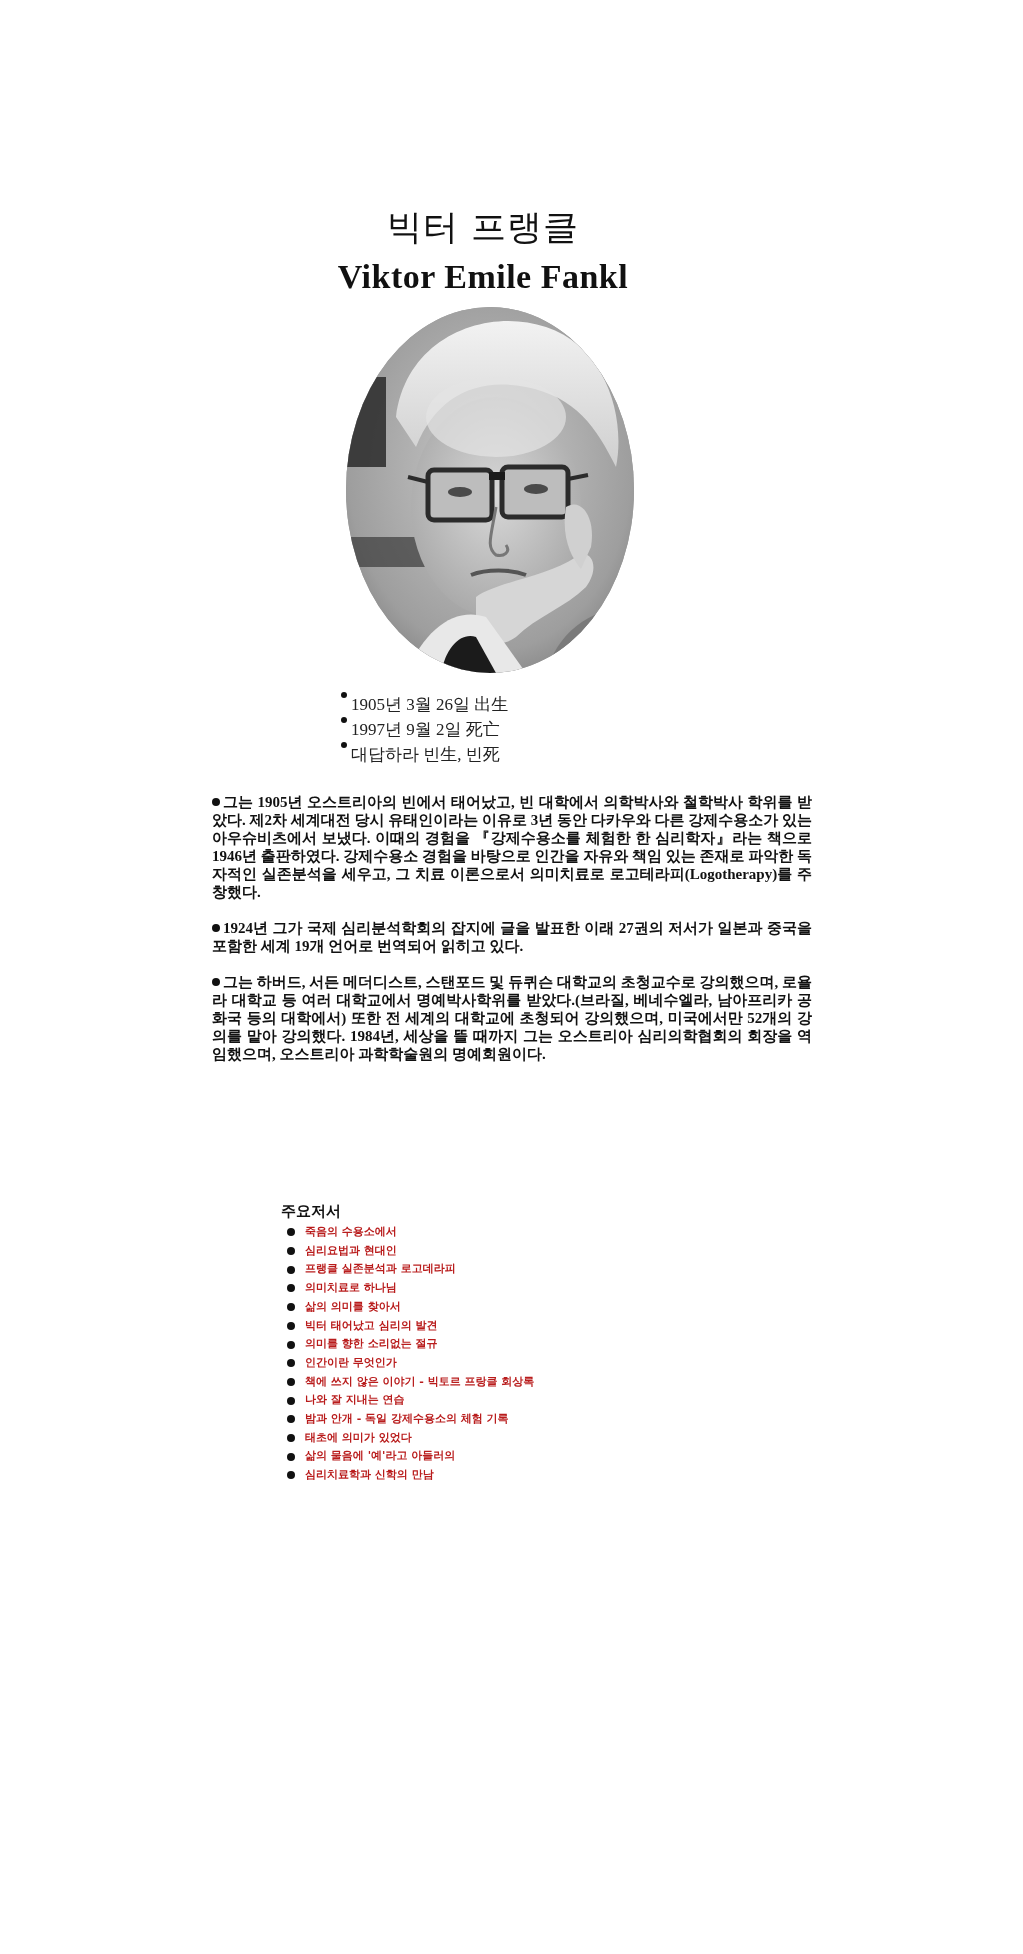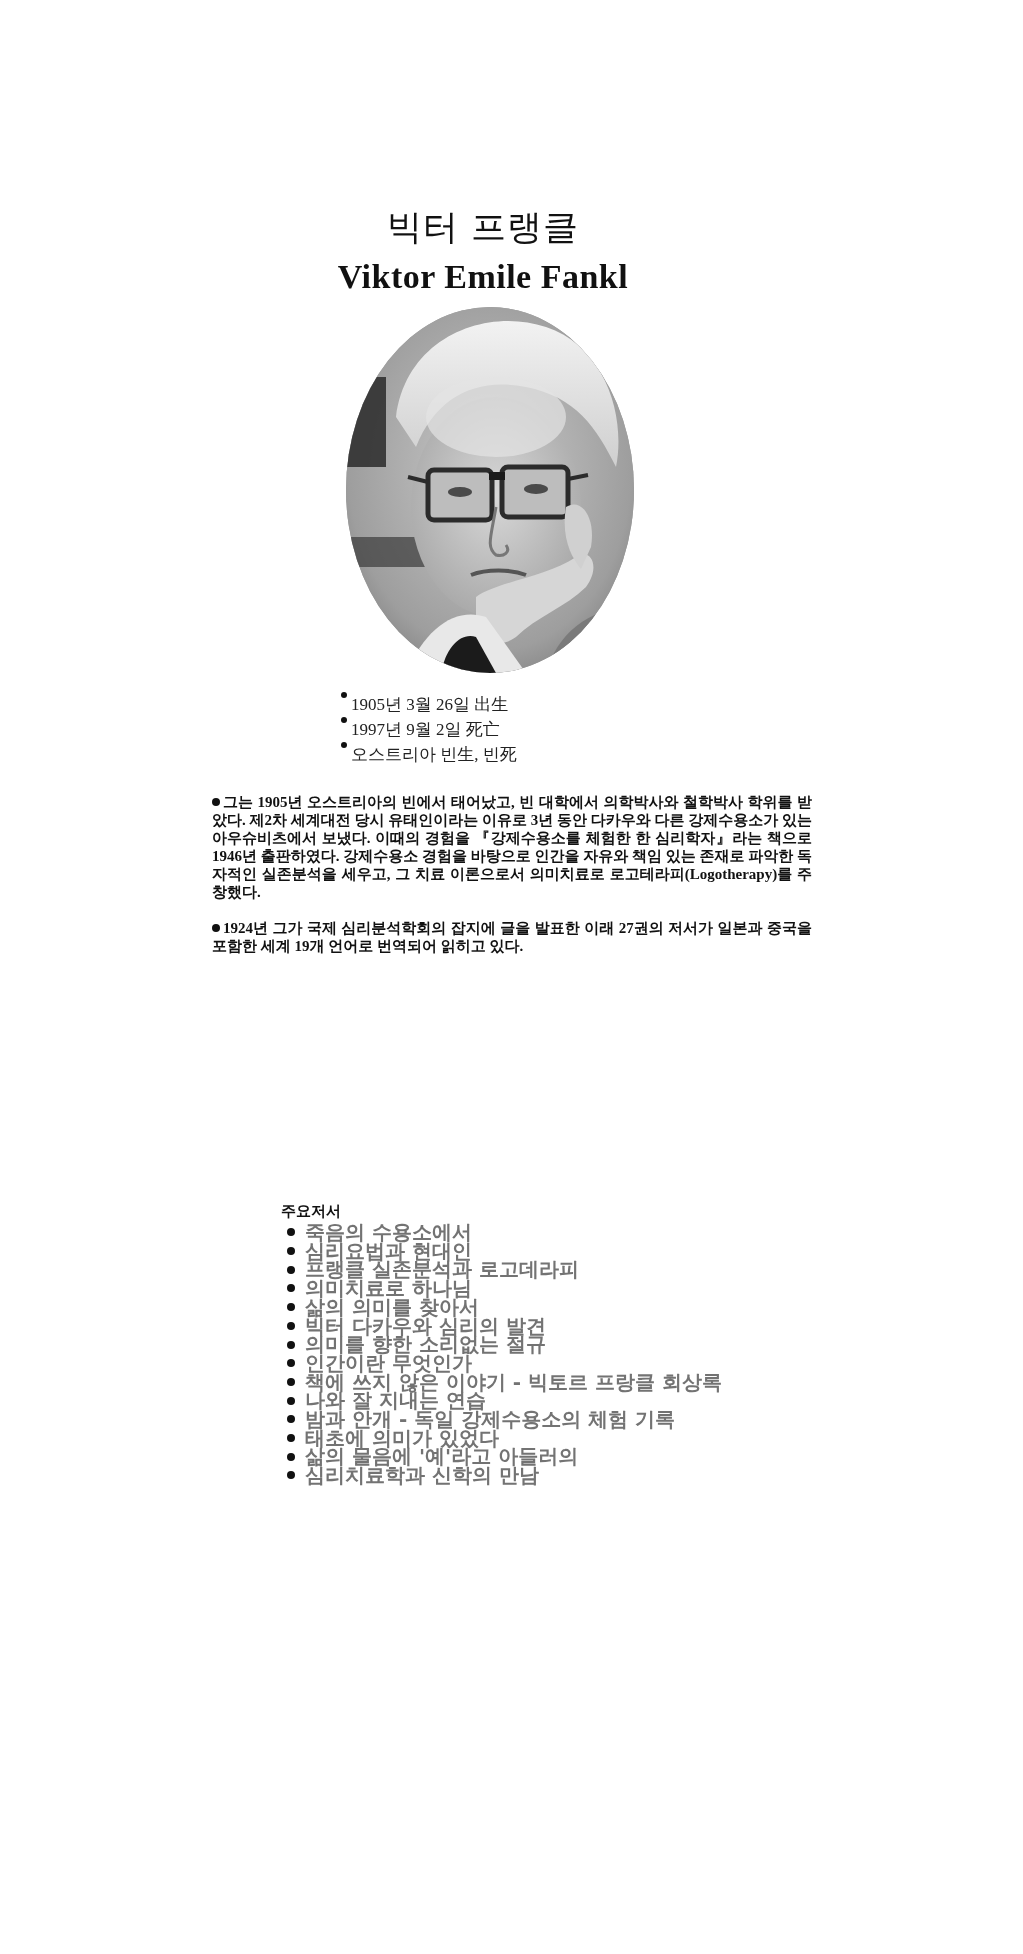--- a/index.html
+++ b/index.html
@@ -113,24 +113,24 @@
       margin: 17px;
     }
     .works-list {
       position: absolute;
       left: 287px;
       top: 1223px;
       list-style: none;
       margin: 0;
       padding: 0;
       font-family: "DejaVu Sans", sans-serif;
-      font-size: 20px;
+      font-size: 11px;
       line-height: 18.7px;
       font-weight: bold;
-      color: #737373;
+      color: #b91c1c;
     }
     .works-list li {
       display: flex;
       align-items: center;
       white-space: nowrap;
     }
     .works-list .work-dot {
       display: inline-block;
       width: 8px;
       height: 8px;
@@ -201,31 +201,34 @@
   <li>
     <span class="bullet-dot"></span>
     <span>1905년 3월 26일  出生</span>
   </li>
   <li>
     <span class="bullet-dot"></span>
     <span>1997년 9월 2일 死亡</span>
   </li>
   <li>
     <span class="bullet-dot"></span>
-    <span>오스트리아 빈生, 빈死</span>
+    <span>대답하라 빈生, 빈死</span>
   </li>
 </ul>
 
 <div class="body-text">
   <p class="para">
     <span class="para-bullet"></span><span>그는 1905년 오스트리아의 빈에서 태어났고, 빈 대학에서 의학박사와 철학박사 학위를 받았다. 제2차 세계대전 당시 유태인이라는 이유로 3년 동안 다카우와 다른 강제수용소가 있는 아우슈비츠에서 보냈다. 이때의 경험을 『강제수용소를 체험한 한 심리학자』라는 책으로 1946년 출판하였다. 강제수용소 경험을 바탕으로 인간을 자유와 책임 있는 존재로 파악한 독자적인 실존분석을 세우고, 그 치료 이론으로서 의미치료로 로고테라피(Logotherapy)를 주창했다.</span>
   </p>
   <p class="para">
     <span class="para-bullet"></span><span>1924년 그가 국제 심리분석학회의 잡지에 글을 발표한 이래 27권의 저서가 일본과 중국을 포함한 세계 19개 언어로 번역되어  읽히고 있다.</span>
   </p>
+  <p class="para">
+    <span class="para-bullet"></span><span>그는 하버드, 서든 메더디스트, 스탠포드 및 듀퀴슨 대학교의 초청교수로 강의했으며, 로욜라 대학교 등 여러 대학교에서 명예박사학위를 받았다.(브라질, 베네수엘라, 남아프리카 공화국 등의 대학에서) 또한 전 세계의 대학교에 초청되어 강의했으며, 미국에서만 52개의 강의를 맡아 강의했다. 1984년, 세상을 뜰 때까지 그는 오스트리아 심리의학협회의 회장을 역임했으며, 오스트리아 과학학술원의 명예회원이다.</span>
+  </p>
 </div>
 
 <h3 class="works-title">주요저서</h3>
 
 <ul class="works-list">
   <li>
       <span class="work-dot"></span>
       <span>죽음의 수용소에서</span>
     </li>
   <li>
@@ -239,21 +242,21 @@
   <li>
       <span class="work-dot"></span>
       <span>의미치료로 하나님</span>
     </li>
   <li>
       <span class="work-dot"></span>
       <span>삶의 의미를 찾아서</span>
     </li>
   <li>
       <span class="work-dot"></span>
-      <span>빅터 다카우와 심리의 발견</span>
+      <span>빅터 태어났고 심리의 발견</span>
     </li>
   <li>
       <span class="work-dot"></span>
       <span>의미를 향한 소리없는 절규</span>
     </li>
   <li>
       <span class="work-dot"></span>
       <span>인간이란 무엇인가</span>
     </li>
   <li>

